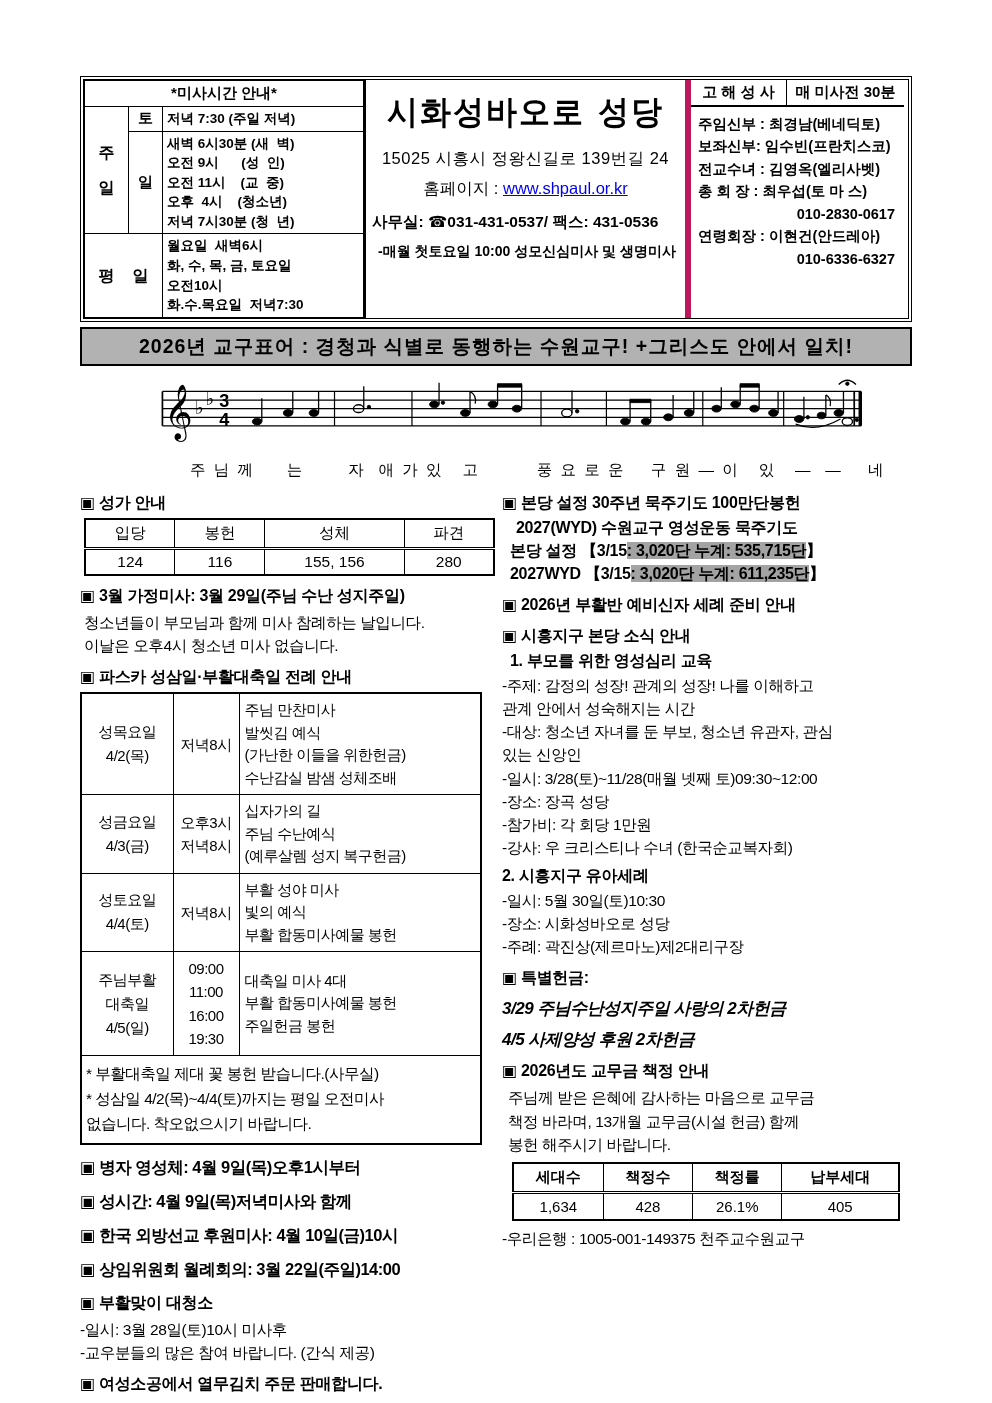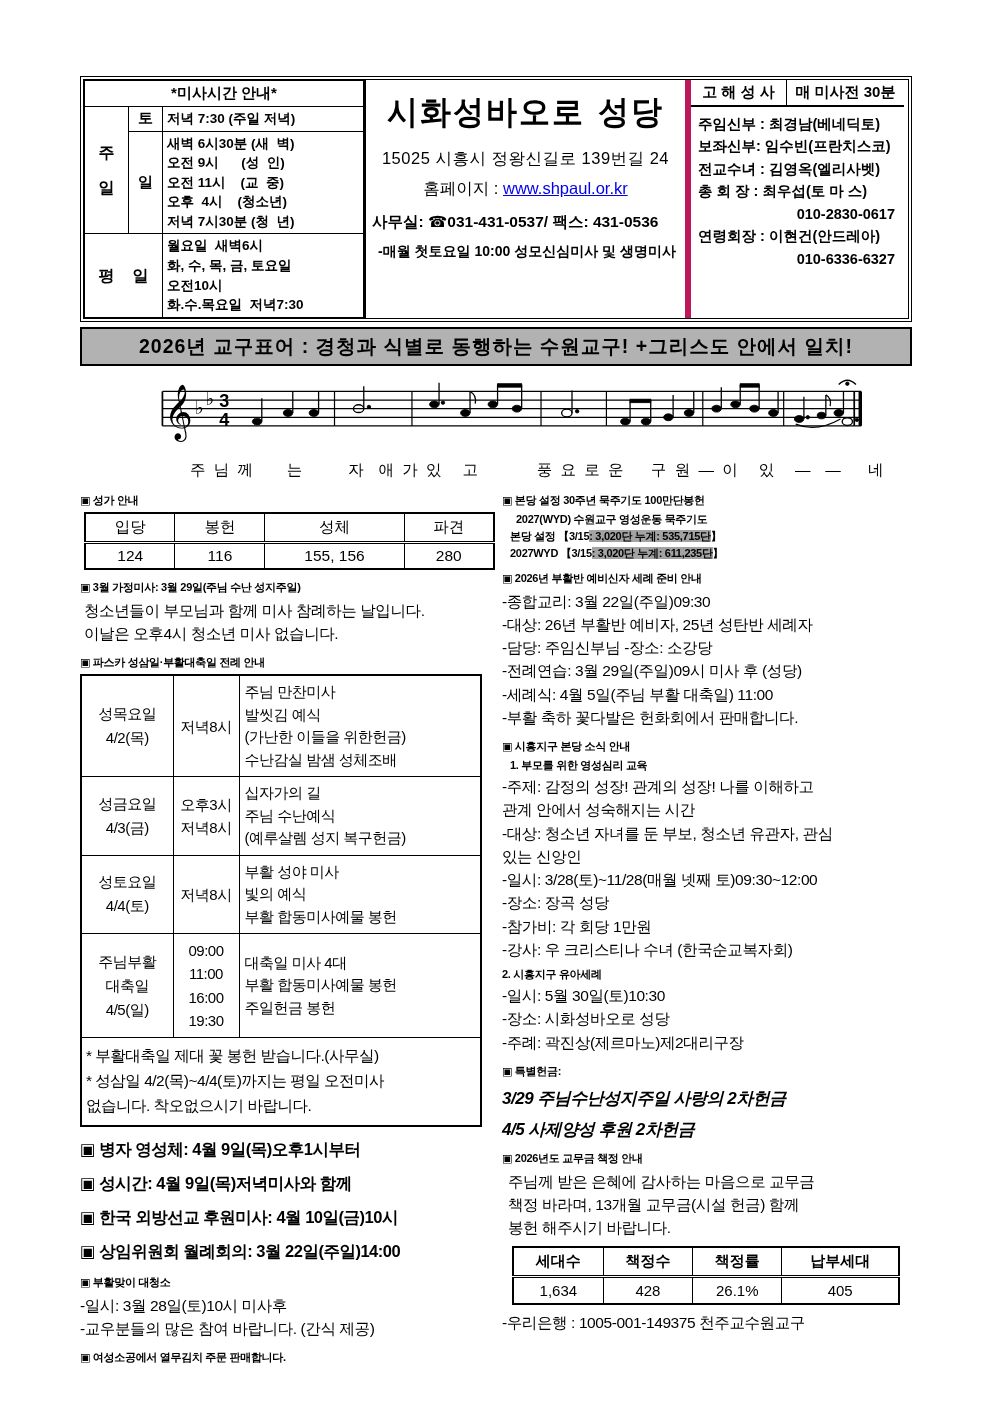--- a/index.html
+++ b/index.html
@@ -45,21 +45,21 @@
 
   
   .music-wrap { width:832px; margin:10px 0 2px 0; padding-left:48px; }
   .lyrics { white-space:pre; font-size:15.5px; letter-spacing:2px; margin-top:-6px; padding-left:62px; }
 
   
   .cols { display:flex; width:832px; margin-top:10px; gap:14px; }
   .col-l { width:408px; }
   .col-r { width:410px; }
 
-  .h1 { font-weight:bold; font-size:11px; margin:10px 0 4px; letter-spacing:-0.3px; }
+  .h1 { font-weight:bold; font-size:16px; margin:10px 0 4px; letter-spacing:-0.3px; }
   .h1.first { margin-top:2px; }
   .body-txt { font-size:15.5px; line-height:1.5; white-space:pre-line; letter-spacing:-0.4px; }
   .hl { background:#a3a3a3; }
 
   table.hymn { border-collapse:collapse; width:411px; margin:2px 0 4px 4px; text-align:center; }
   table.hymn th, table.hymn td { border:1px solid #000; font-size:15.5px; padding:3px 2px; font-weight:normal; }
   table.hymn tr.hd th { border-bottom:3px double #000; }
   table.hymn { border:2px solid #000; }
 
   table.paschal { border-collapse:collapse; border:2px solid #000; width:402px; margin-top:4px; }
@@ -317,26 +317,20 @@
       <div class="h1 first">▣  본당 설정 30주년 묵주기도 100만단봉헌</div>
       <div class="h1" style="margin:0 0 0 14px">2027(WYD) 수원교구 영성운동 묵주기도</div>
       <div class="h1" style="margin:2px 0 2px 8px">
         <span>본당 설정 【3/15</span><span class="hl">: 3,020단  누계: 535,715단</span><span>】</span>
       </div>
       <div class="h1" style="margin:2px 0 6px 8px">
         <span>2027WYD 【3/15</span><span class="hl">: 3,020단  누계: 611,235단</span><span>】</span>
       </div>
 
       <div class="h1">▣ 2026년 부활반 예비신자 세례 준비 안내</div>
-      <div class="body-txt">-종합교리: 3월 22일(주일)09:30
--대상: 26년 부활반 예비자, 25년 성탄반 세례자
--담당: 주임신부님      -장소: 소강당
--전례연습: 3월 29일(주일)09시 미사 후 (성당)
--세례식: 4월 5일(주님 부활 대축일) 11:00
--부활 축하 꽃다발은 헌화회에서 판매합니다.</div>
 
       <div class="h1">▣ 시흥지구  본당 소식 안내</div>
       <div class="h1" style="margin:2px 8px">1.   부모를 위한 영성심리 교육</div>
       <div class="body-txt">-주제: 감정의 성장! 관계의 성장! 나를 이해하고
       관계 안에서 성숙해지는 시간
 -대상: 청소년 자녀를 둔 부보, 청소년 유관자, 관심
     있는 신앙인
 -일시: 3/28(토)~11/28(매월 넷째 토)09:30~12:00
 -장소: 장곡 성당
 -참가비: 각 회당 1만원

